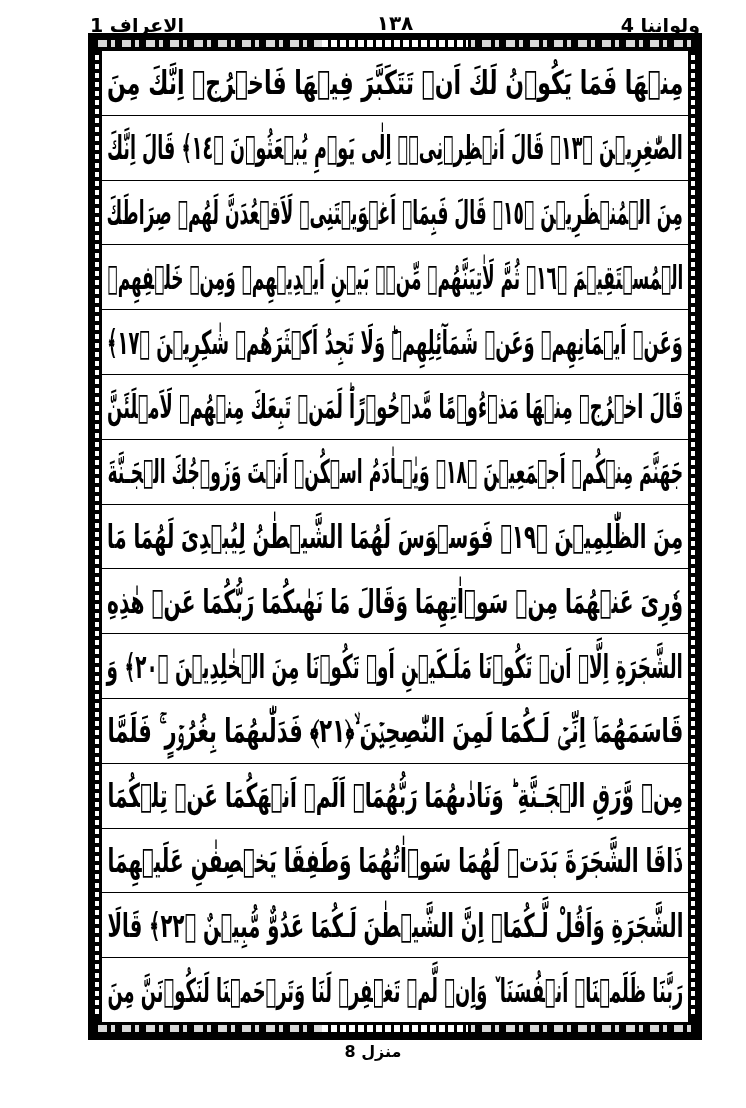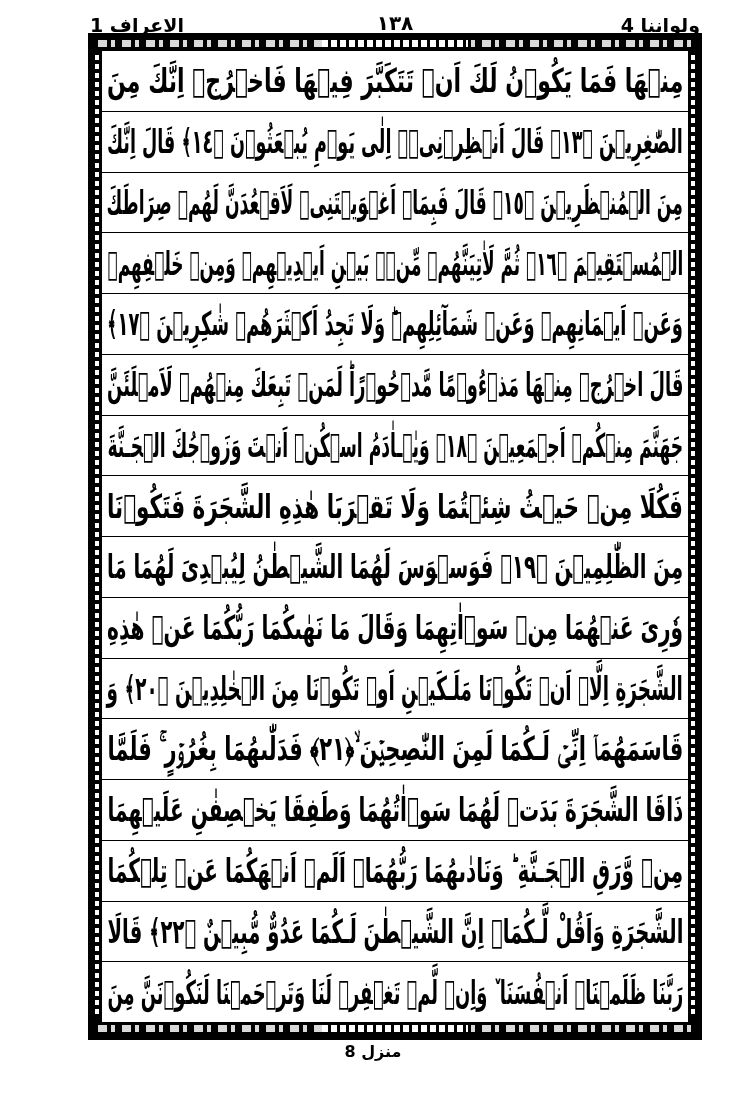--- a/index.html
+++ b/index.html
@@ -99,39 +99,36 @@
     <div class="line">
         <span style="transform: scaleX(0.542373);">وَعَنۡ اَيۡمَانِهِمۡ وَعَنۡ شَمَآئِلِهِمۡ‌ؕ وَلَا تَجِدُ اَكۡثَرَهُمۡ شٰكِرِيۡنَ ﴿١٧﴾</span>
       </div>
     <div class="line">
         <span style="transform: scaleX(0.540338);">قَالَ اخۡرُجۡ مِنۡهَا مَذۡءُوۡمًا مَّدۡحُوۡرًا‌ؕ لَمَنۡ تَبِعَكَ مِنۡهُمۡ لَاَمۡلَئَنَّ</span>
       </div>
     <div class="line">
         <span style="transform: scaleX(0.519387);">جَهَنَّمَ مِنۡكُمۡ اَجۡمَعِيۡنَ ﴿١٨﴾ وَيٰۤـاٰدَمُ اسۡكُنۡ اَنۡتَ وَزَوۡجُكَ الۡجَـنَّةَ</span>
       </div>
     <div class="line">
-        <span style="transform: scaleX(0.653061);">فَكُلَا مِنۡ حَيۡثُ شِئۡتُمَا وَلَا تَقۡرَبَا هٰذِهِ الشَّجَرَةَ فَتَكُوۡنَا</span>
-      </div>
-    <div class="line">
         <span style="transform: scaleX(0.595041);">مِنَ الظّٰلِمِيۡنَ ﴿١٩﴾ فَوَسۡوَسَ لَهُمَا الشَّيۡطٰنُ لِيُبۡدِىَ لَهُمَا مَا</span>
       </div>
     <div class="line">
         <span style="transform: scaleX(0.610169);">وٗرِىَ عَنۡهُمَا مِنۡ سَوۡاٰتِهِمَا وَقَالَ مَا نَهٰٮكُمَا رَبُّكُمَا عَنۡ هٰذِهِ</span>
       </div>
     <div class="line">
         <span style="transform: scaleX(0.556522);">الشَّجَرَةِ اِلَّاۤ اَنۡ تَكُوۡنَا مَلَـكَيۡنِ اَوۡ تَكُوۡنَا مِنَ الۡخٰلِدِيۡنَ ﴿٢٠﴾ وَ</span>
       </div>
     <div class="line">
         <span style="transform: scaleX(0.637874);">قَاسَمَهُمَاۤ اِنِّىۡ لَـكُمَا لَمِنَ النّٰصِحِيۡنَ ۙ﴿٢١﴾ فَدَلّٰٮهُمَا بِغُرُوۡرٍ‌ ۚ فَلَمَّا</span>
       </div>
     <div class="line">
-        <span style="transform: scaleX(0.606955);">ذَاقَا الشَّجَرَةَ بَدَتۡ لَهُمَا سَوۡاٰتُهُمَا وَطَفِقَا يَخۡصِفٰنِ عَلَيۡهِمَا</span>
+        <span style="transform: scaleX(0.604407);">مِنۡ وَّرَقِ الۡجَـنَّةِ‌ ؕ وَنَادٰٮهُمَا رَبُّهُمَاۤ اَلَمۡ اَنۡهَكُمَا عَنۡ تِلۡكُمَا</span>
       </div>
     <div class="line">
-        <span style="transform: scaleX(0.604407);">مِنۡ وَّرَقِ الۡجَـنَّةِ‌ ؕ وَنَادٰٮهُمَا رَبُّهُمَاۤ اَلَمۡ اَنۡهَكُمَا عَنۡ تِلۡكُمَا</span>
+        <span style="transform: scaleX(0.606955);">ذَاقَا الشَّجَرَةَ بَدَتۡ لَهُمَا سَوۡاٰتُهُمَا وَطَفِقَا يَخۡصِفٰنِ عَلَيۡهِمَا</span>
       </div>
     <div class="line">
         <span style="transform: scaleX(0.593203);">الشَّجَرَةِ وَاَقُلْ لَّـكُمَاۤ اِنَّ الشَّيۡطٰنَ لَـكُمَا عَدُوٌّ مُّبِيۡنٌ ﴿٢٢﴾ قَالَا</span>
       </div>
     <div class="line">
         <span style="transform: scaleX(0.540845);">رَبَّنَا ظَلَمۡنَاۤ اَنۡفُسَنَا ٚ وَاِنۡ لَّمۡ تَغۡفِرۡ لَنَا وَتَرۡحَمۡنَا لَنَكُوۡنَنَّ مِنَ</span>
       </div>
   </div>
 
   <div class="frame-bottom">

